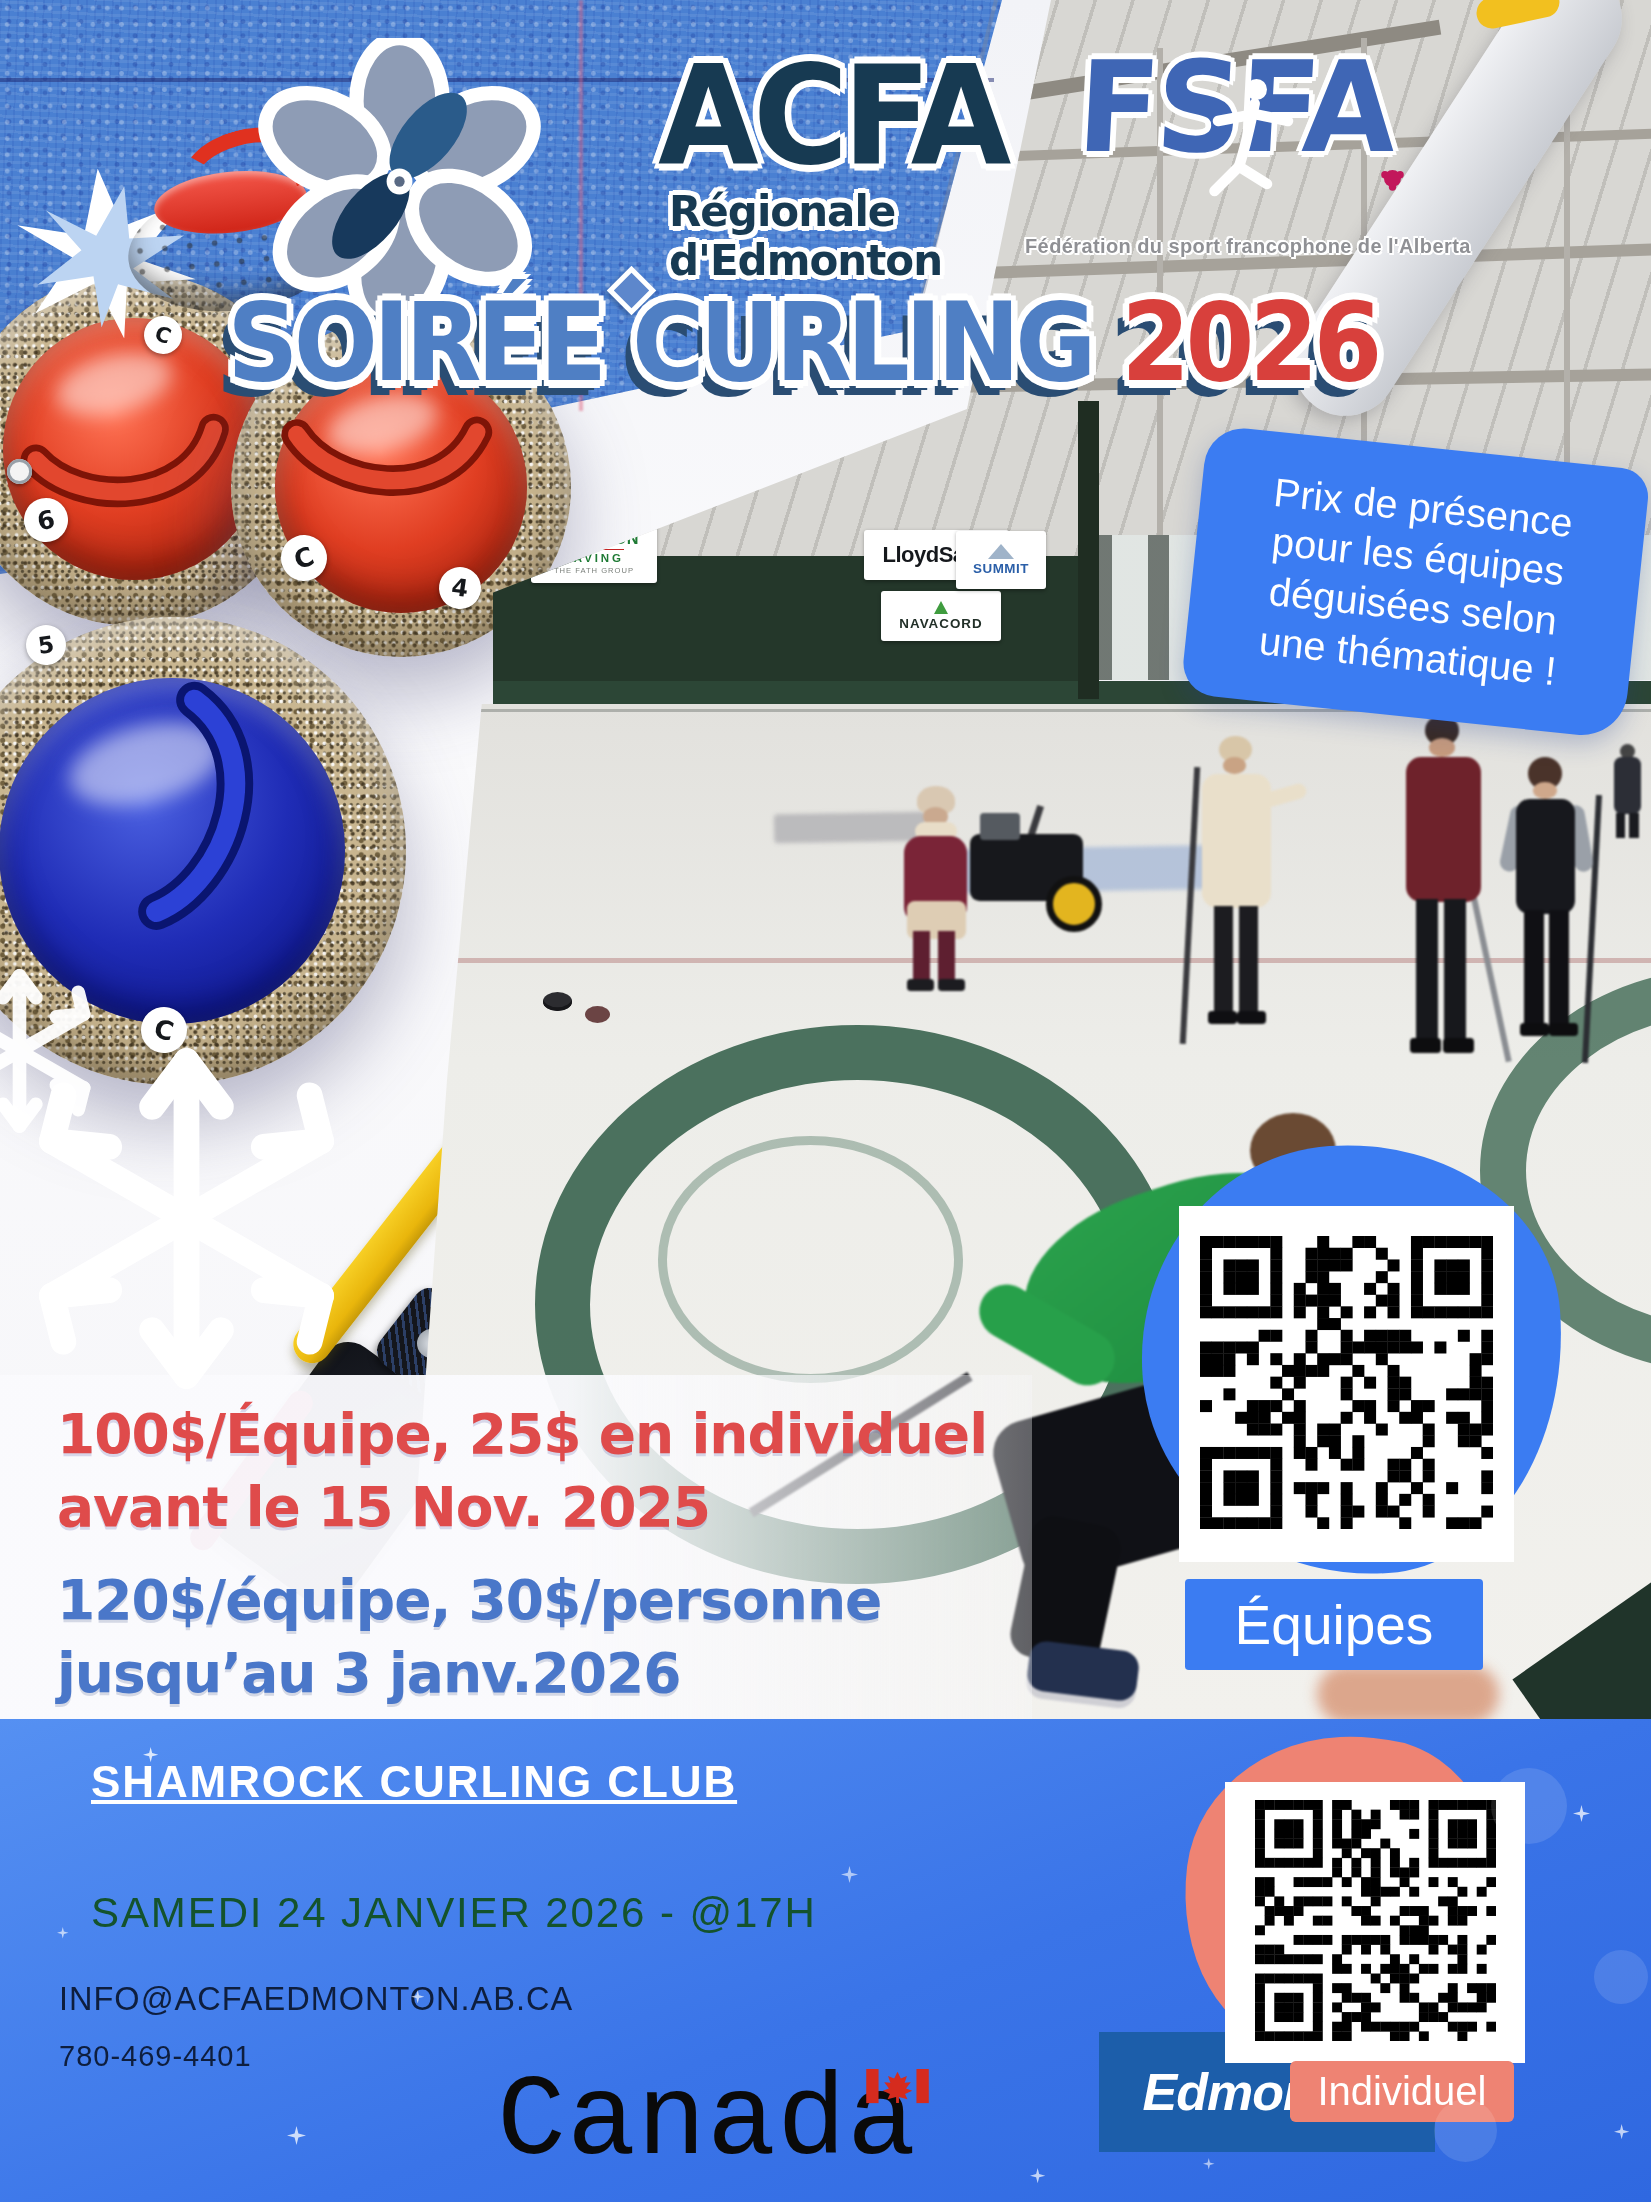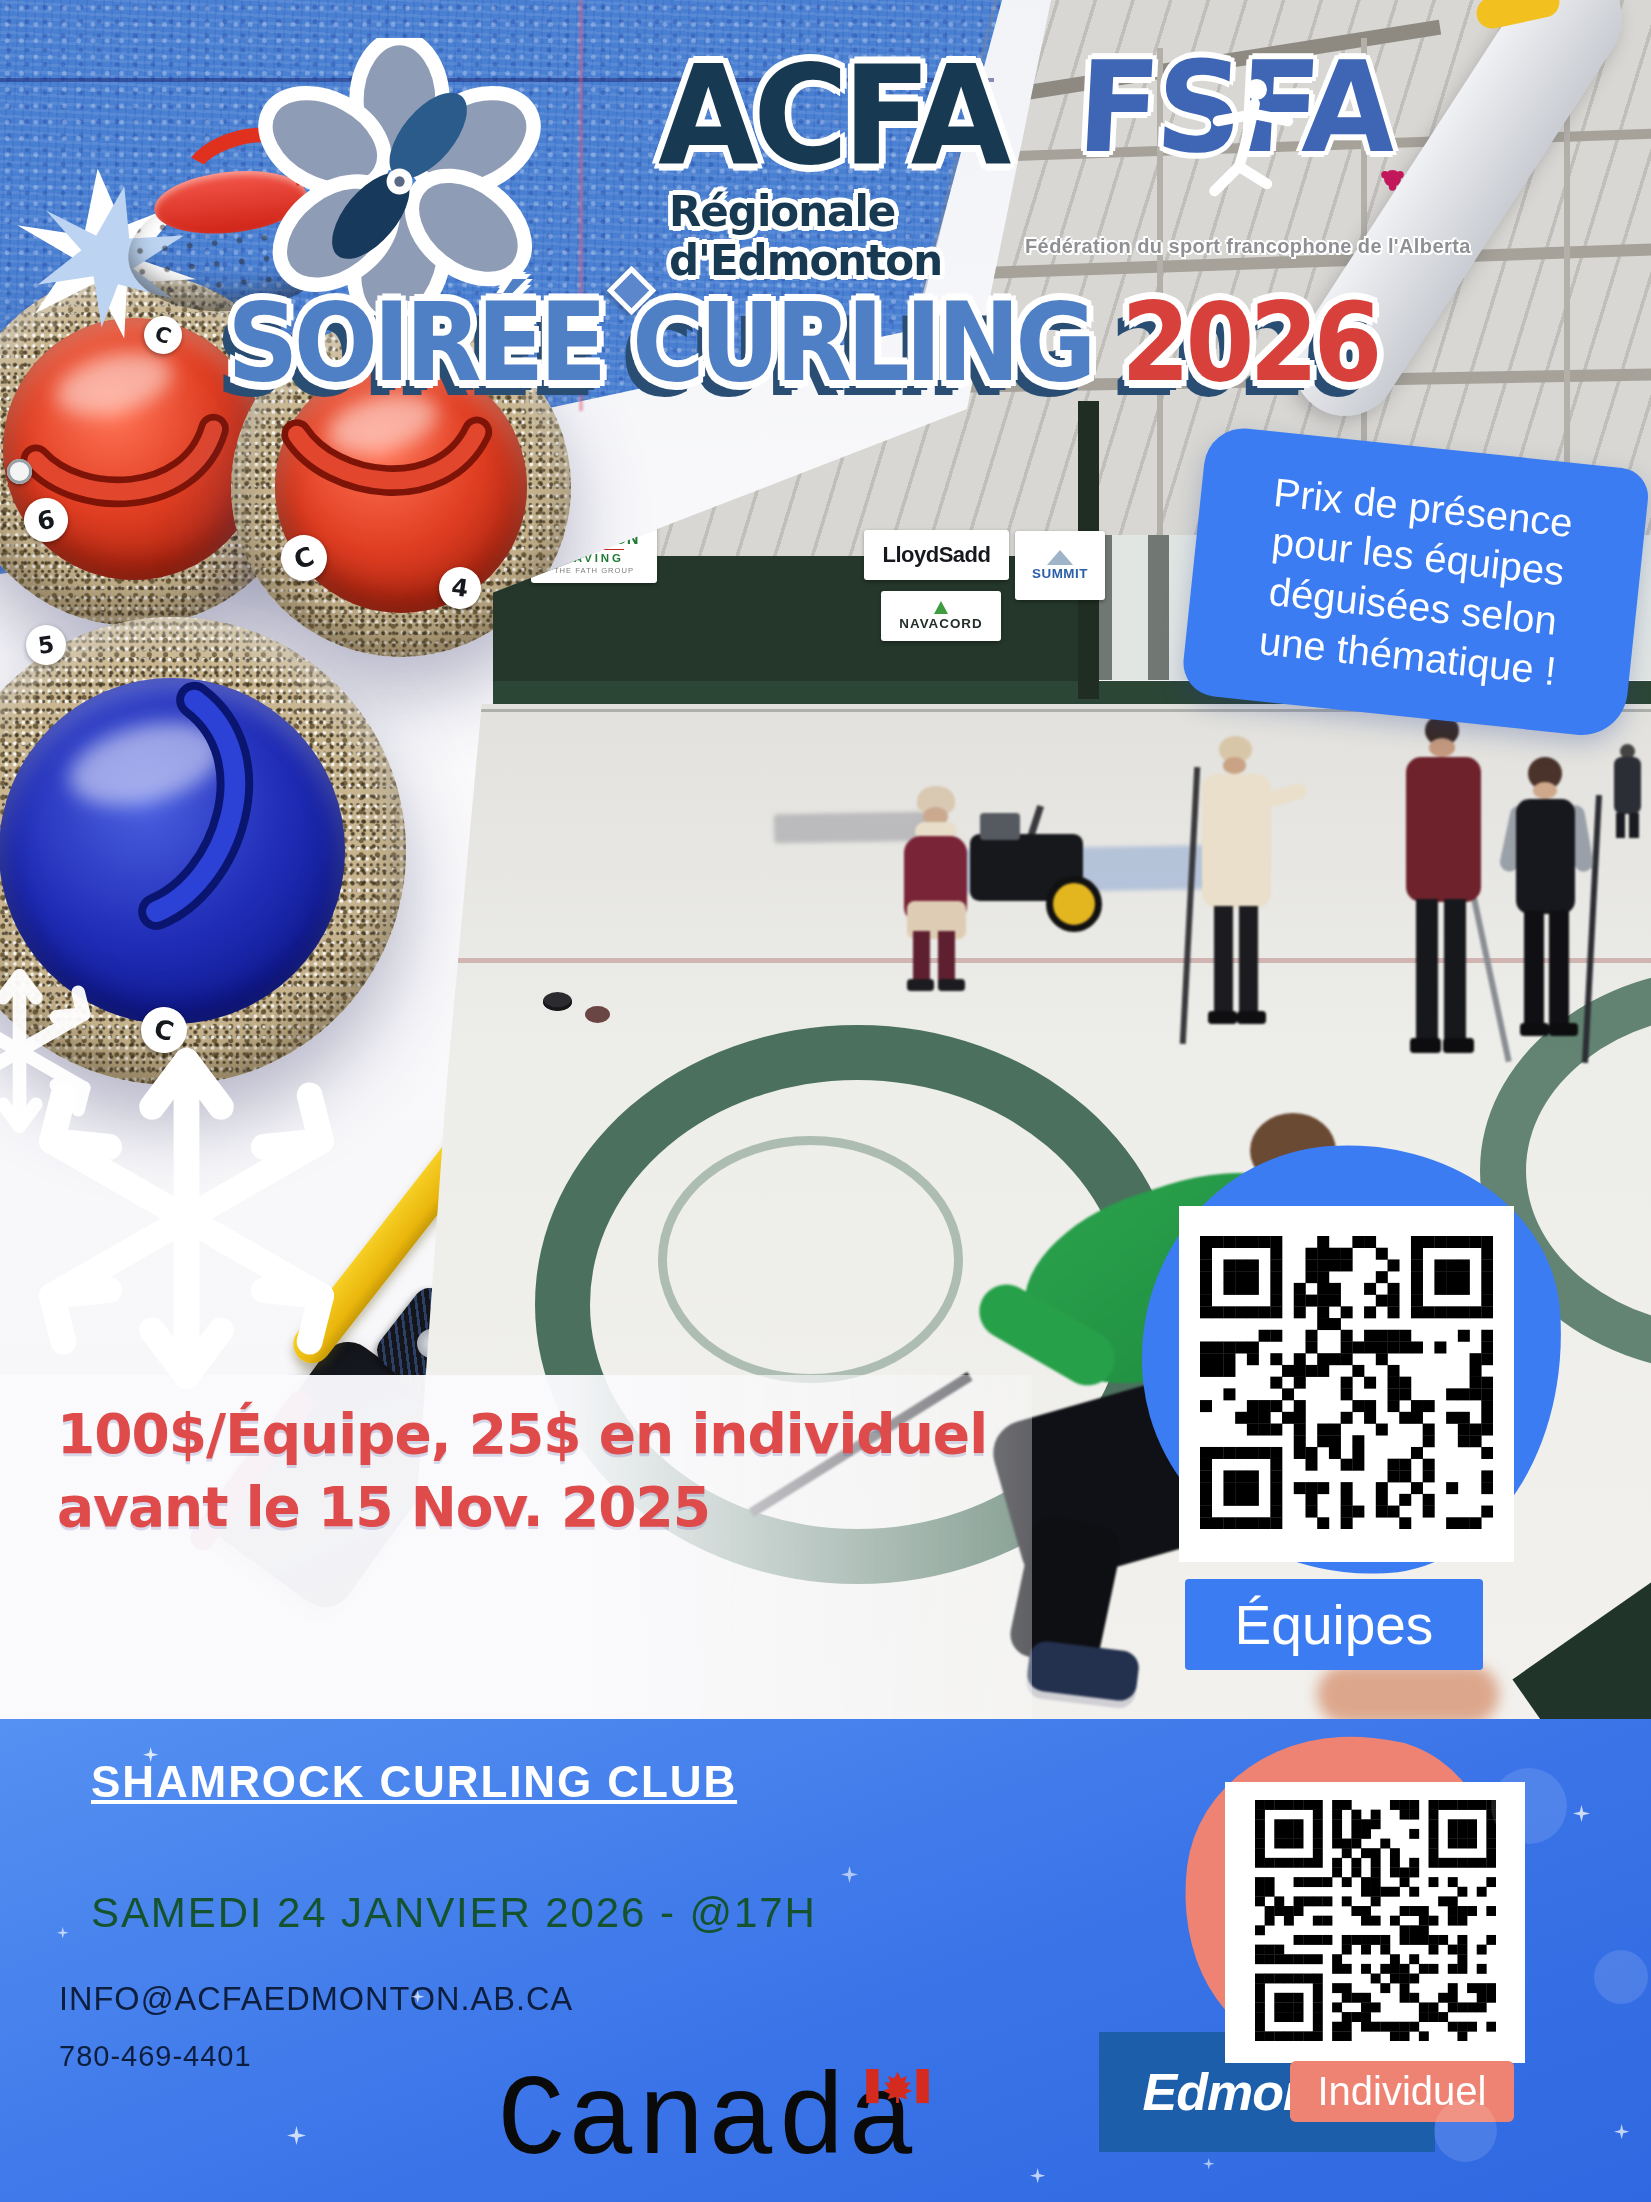--- a/index.html
+++ b/index.html
@@ -315,21 +315,21 @@
       <span class="t2">PAVING</span>
       <span class="t3">THE FATH GROUP</span>
     </div>
     <div class="banner" style="left:864px;top:530px;width:145px;height:50px;">
       <span class="lloyd">LloydSadd</span>
     </div>
     <div class="banner" style="left:881px;top:591px;width:120px;height:50px;">
       <span class="tri"></span>
       <span class="nava">NAVACORD</span>
     </div>
-    <div class="banner" style="left:1015px;top:531px;width:90px;height:69px;">
+    <div class="banner" style="left:956px;top:531px;width:90px;height:58px;">
       <span class="mtn"></span>
       <span class="summit">SUMMIT</span>
     </div>
 
     <div class="ice"></div>
     <div class="ice-line" style="left:401px;top:709px;width:1250px;height:2.9px;"></div>
     <div class="hog"></div>
     <div class="lane-board"></div>
     <div class="ice-logo" style="left:956px;top:847px;width:287px;height:44px;"></div>
     <div class="ice-logo" style="left:774px;top:813px;width:153px;height:29px;background:rgba(60,60,80,.25);"></div>
@@ -774,20 +774,24 @@
           <rect x="281.52" y="293.76" width="12.540000000000001" height="12.540000000000001" fill="#000"></rect>
         </svg></div>
   </div>
   <div class="btn-teams">
     <span>Équipes</span>
   </div>
 
   <div class="price red">
     <div>100$/Équipe, 25$ en individuel</div>
     <div>avant le 15 Nov. 2025</div>
+  </div>
+  <div class="price blue">
+    <div>120$/équipe, 30$/personne</div>
+    <div>jusqu’au 3 janv.2026</div>
   </div>
 
   <div class="band"></div>
   <div class="venue-name">SHAMROCK CURLING CLUB</div>
   <div class="venue-date">SAMEDI 24 JANVIER 2026 - @17H</div>
   <div class="email">INFO@ACFAEDMONTON.AB.CA</div>
   <div class="phone">780-469-4401</div>
 
   <div class="canada">Canada</div>
   <svg class="canada-flag" style="width:63px;height:36px;" viewBox="0 0 66 38">

